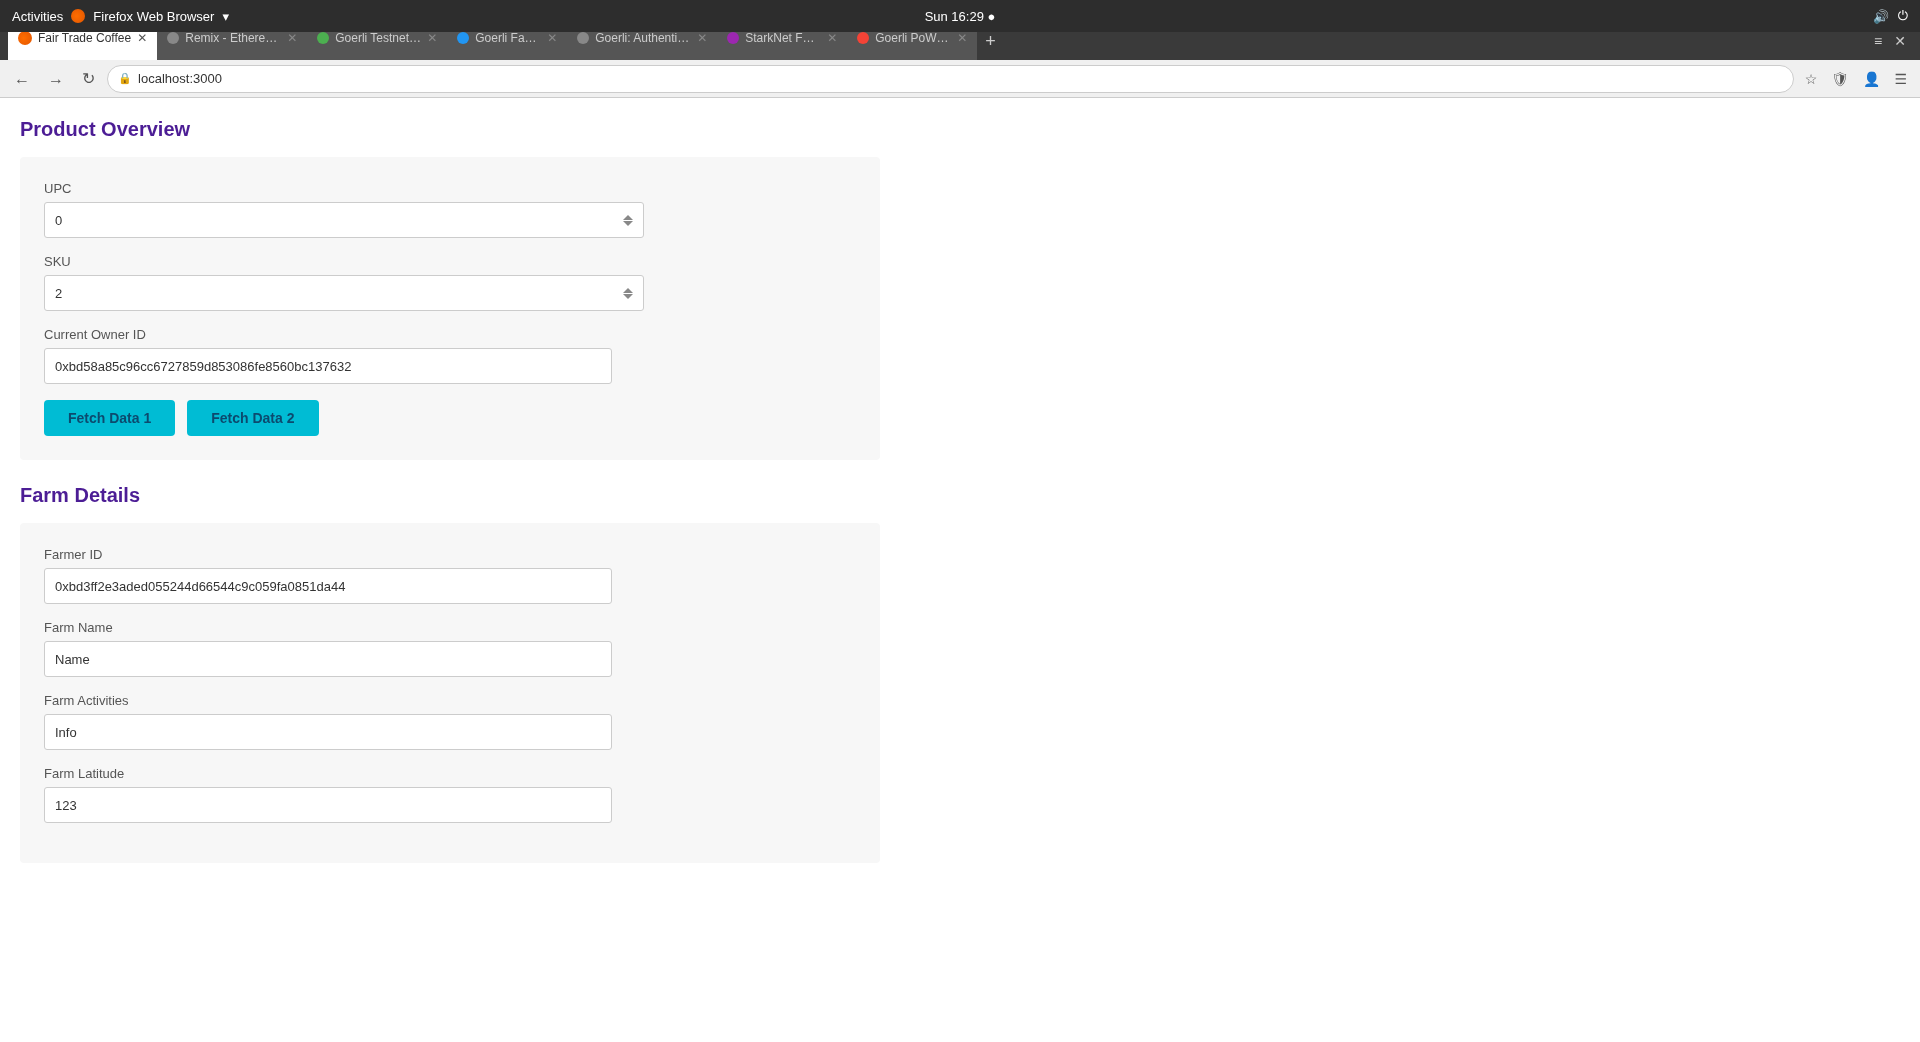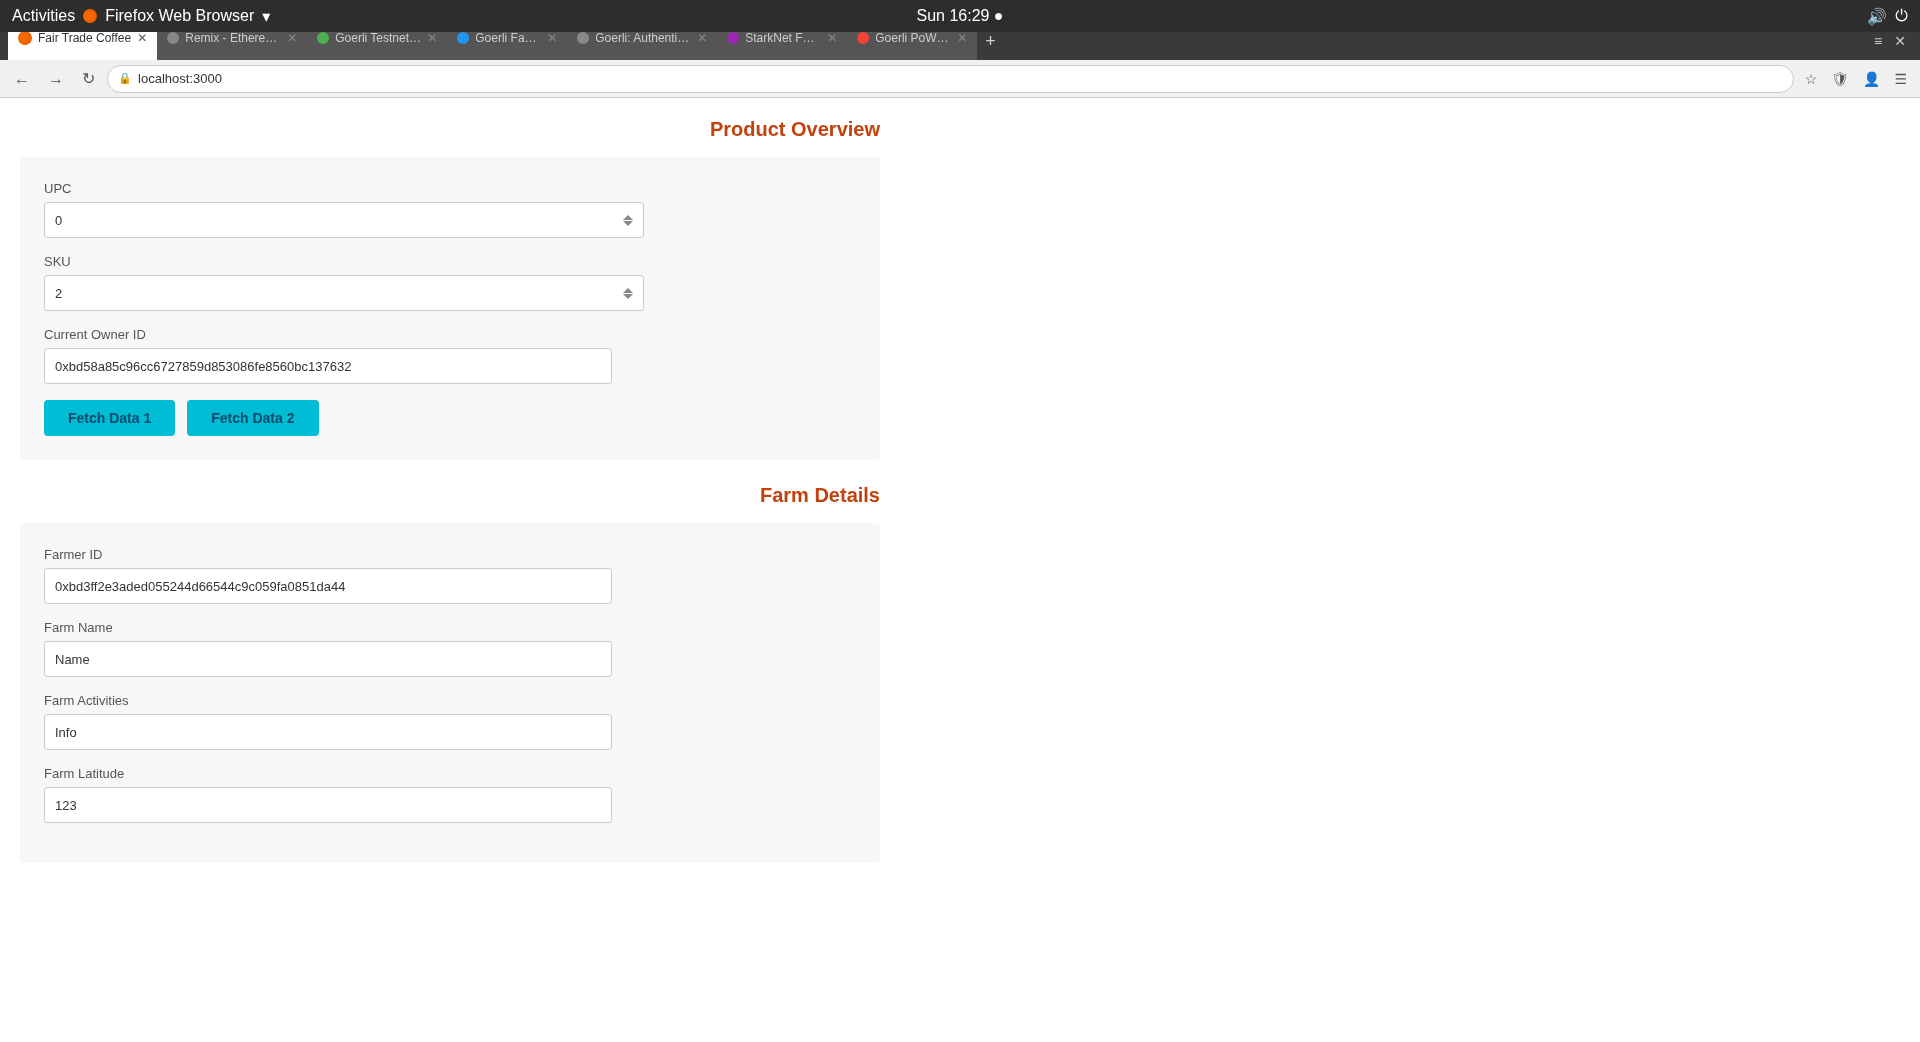--- a/index.html
+++ b/index.html
@@ -7,21 +7,21 @@
 
     
     .os-bar {
       background: #2d2d2d;
       color: #fff;
       height: 22px;
       display: flex;
       align-items: center;
       justify-content: space-between;
       padding: 16px 12px;
-      font-size: 16px;
+      font-size: 13px;
       position: fixed;
       top: 0; left: 0; right: 0;
       z-index: 100;
     }
     .os-bar-left { display: flex; align-items: center; gap: 8px; }
     .os-bar-center { position: absolute; left: 50%; transform: translateX(-50%); }
     .os-bar-right { display: flex; align-items: center; gap: 8px; }
 
     
     .browser-chrome {
@@ -100,23 +100,22 @@
     
     .main-content {
       margin-top: 98px; 
       padding: 20px 20px;
       max-width: 900px;
     }
 
     .section-title {
       font-size: 20px;
       font-weight: bold;
-      color: #c2410c;
+      color: #4c1d95;
       margin-bottom: 16px;
-      text-align: right;
     }
 
     .card {
       background: #f7f7f7;
       border-radius: 4px;
       padding: 24px;
       margin-bottom: 24px;
     }
 
     .form-group {

